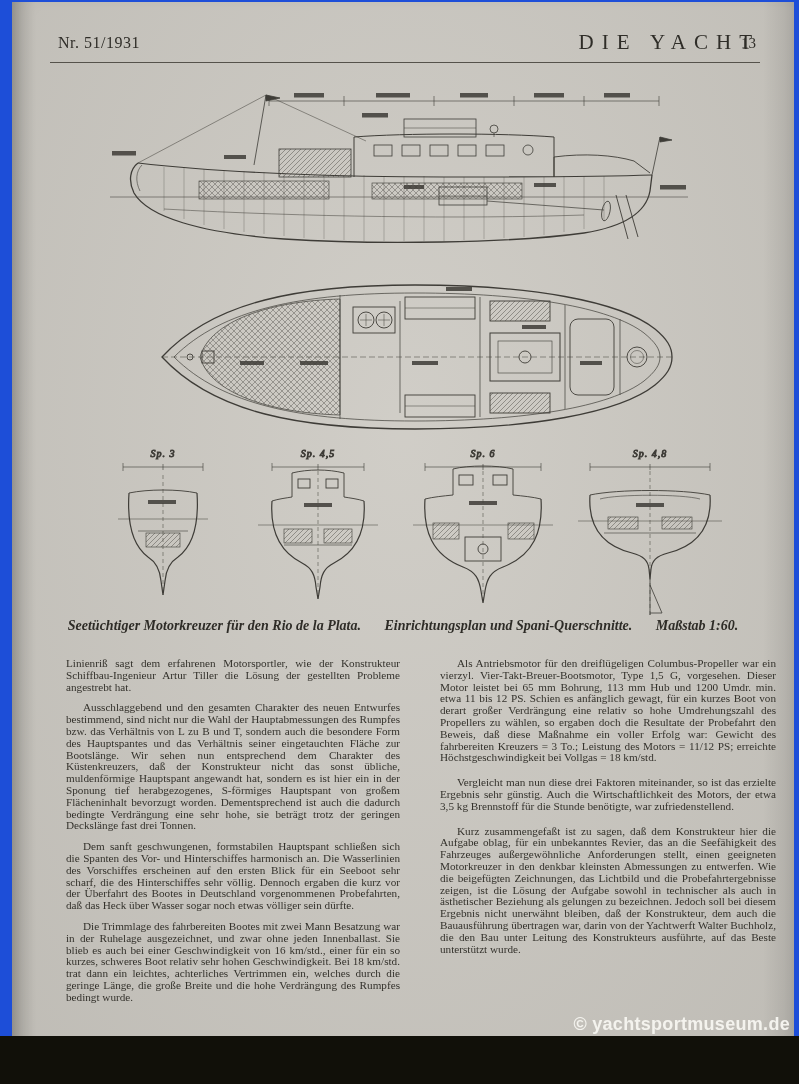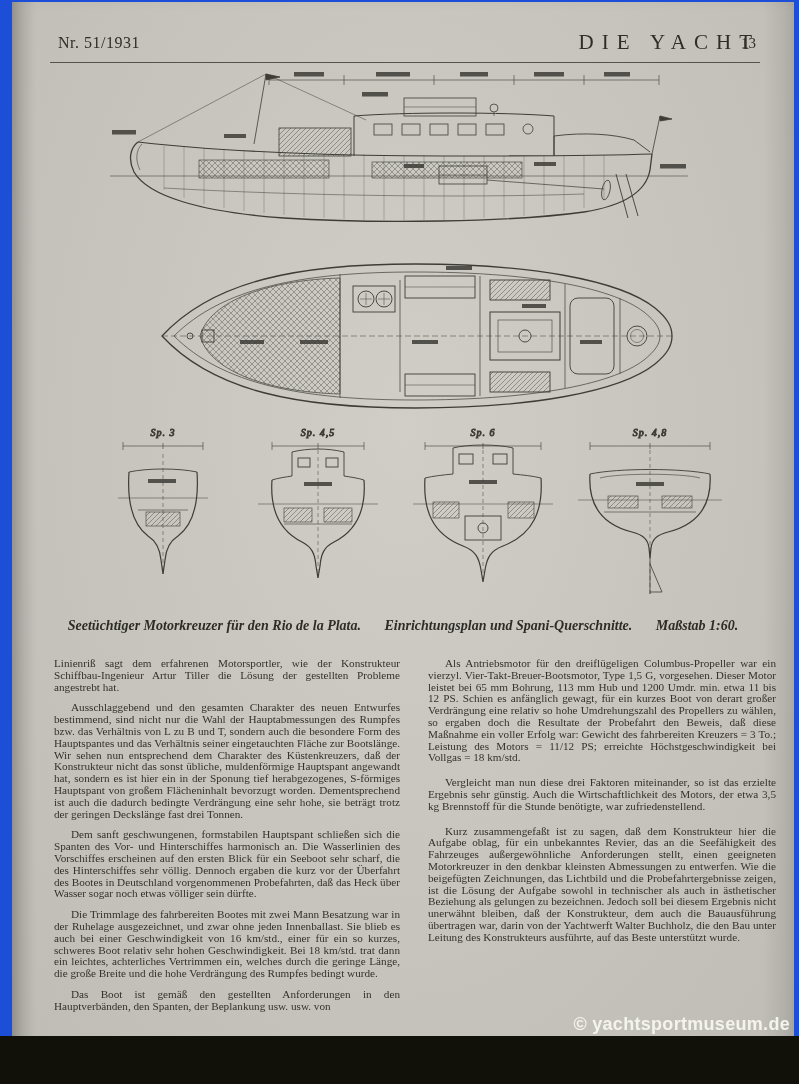--- a/index.html
+++ b/index.html
@@ -15,38 +15,38 @@
       linear-gradient(90deg, rgba(0,0,0,.10) 0, rgba(0,0,0,0) 3%, rgba(0,0,0,0) 96%, rgba(0,0,0,.10) 100%),
       radial-gradient(ellipse at 50% 40%, rgba(255,255,255,.10) 0%, rgba(0,0,0,.06) 100%);
     box-shadow: inset 0 -16px 20px -12px rgba(0,0,0,.30), inset 16px 0 22px -14px rgba(0,0,0,.22);
   }
   .header { position:absolute; left:38px; right:34px; top:28px; height:26px; }
   .issue { position:absolute; left:8px; top:4px; font-size:16px; letter-spacing:.5px; }
   .title { position:absolute; left:0; right:0; top:0; text-align:right; font-size:21px; letter-spacing:8px; }
   .pageno { position:absolute; right:4px; top:5px; font-size:15px; }
   .rule { position:absolute; left:38px; right:34px; top:60px; height:1px; background:#55524b; }
 
-  .fig { position:absolute; left:0; top:52px; width:782px; height:552px; }
+  .fig { position:absolute; left:0; top:73px; width:782px; height:552px; }
   svg.draw { position:absolute; }
   svg.draw * { vector-effect:none; }
   .profile { left:92px; top:16px; }
   .plan    { left:138px; top:196px; }
   .sections{ left:76px;  top:370px; }
   .slabel { font:italic 10px "Liberation Serif", serif; fill:#38362f; letter-spacing:1px; }
 
   .caption { position:absolute; left:0; right:0; top:616px; text-align:center;
     font-style:italic; font-weight:600; font-size:14px; color:#2e2c27; }
   .caption span { margin:16px 10px; }
 
   .col { position:absolute; top:656px; height:410px; overflow:hidden;
     font-size:11.2px; line-height:11.8px; text-align:justify; color:#33312b;
     hyphens:auto; -webkit-hyphens:auto; }
   .col.left  { left:38px;  width:350px; }
   .col.right { left:412px; width:352px; }
-  .col p { margin:0 0 9px 4px; text-indent:17px; }
+  .col p { margin:0 0 9px 16px; text-indent:17px; }
   .col.right p { margin-bottom:13px; }
   .col p.noindent { text-indent:0; }
 
   .watermark { position:absolute; right:9px; bottom:2px; height:20px;
     font-family:"Liberation Sans", sans-serif; font-weight:bold; font-size:18px;
     color:#f4f3ee; letter-spacing:.3px; }
 </style>
 </head>
 <body>
 
@@ -253,21 +253,20 @@
       <span>Seetüchtiger Motorkreuzer für den Rio de la Plata.</span>
       <span>Einrichtungsplan und Spani-Querschnitte.</span>
       <span>Maßstab 1:60.</span>
     </div>
 
     <div class="col left">
       <p class="noindent">Linienriß sagt dem erfahrenen Motorsportler, wie der Konstrukteur Schiffbau-Ingenieur Artur Tiller die Lösung der gestellten Probleme angestrebt hat.</p>
       <p>Ausschlaggebend und den gesamten Charakter des neuen Entwurfes bestimmend, sind nicht nur die Wahl der Hauptabmessungen des Rumpfes bzw. das Verhältnis von L zu B und T, sondern auch die besondere Form des Hauptspantes und das Verhältnis seiner eingetauchten Fläche zur Bootslänge. Wir sehen nun entsprechend dem Charakter des Küstenkreuzers, daß der Konstrukteur nicht das sonst übliche, muldenförmige Hauptspant angewandt hat, sondern es ist hier ein in der Sponung tief herabgezogenes, S-förmiges Hauptspant von großem Flächeninhalt bevorzugt worden. Dementsprechend ist auch die dadurch bedingte Verdrängung eine sehr hohe, sie beträgt trotz der geringen Deckslänge fast drei Tonnen.</p>
       <p>Dem sanft geschwungenen, formstabilen Hauptspant schließen sich die Spanten des Vor- und Hinterschiffes harmonisch an. Die Wasserlinien des Vorschiffes erscheinen auf den ersten Blick für ein Seeboot sehr scharf, die des Hinterschiffes sehr völlig. Dennoch ergaben die kurz vor der Überfahrt des Bootes in Deutschland vorgenommenen Probefahrten, daß das Heck über Wasser sogar noch etwas völliger sein dürfte.</p>
       <p>Die Trimmlage des fahrbereiten Bootes mit zwei Mann Besatzung war in der Ruhelage ausgezeichnet, und zwar ohne jeden Innenballast. Sie blieb es auch bei einer Geschwindigkeit von 16 km/std., einer für ein so kurzes, schweres Boot relativ sehr hohen Geschwindigkeit. Bei 18 km/std. trat dann ein leichtes, achterliches Vertrimmen ein, welches durch die geringe Länge, die große Breite und die hohe Verdrängung des Rumpfes bedingt wurde.</p>
-      <p>Das Boot ist gemäß den gestellten Anforderungen in den Hauptverbänden, den Spanten, der Beplankung usw. usw. von</p>
     </div>
 
     <div class="col right">
       <p>Als Antriebsmotor für den dreiflügeligen Columbus-Propeller war ein vierzyl. Vier-Takt-Breuer-Bootsmotor, Type 1,5 G, vorgesehen. Dieser Motor leistet bei 65 mm Bohrung, 113 mm Hub und 1200 Umdr. min. etwa 11 bis 12 PS. Schien es anfänglich gewagt, für ein kurzes Boot von derart großer Verdrängung eine relativ so hohe Umdrehungszahl des Propellers zu wählen, so ergaben doch die Resultate der Probefahrt den Beweis, daß diese Maßnahme ein voller Erfolg war: Gewicht des fahrbereiten Kreuzers = 3 To.; Leistung des Motors = 11/12 PS; erreichte Höchstgeschwindigkeit bei Vollgas = 18 km/std.</p>
       <p>Vergleicht man nun diese drei Faktoren miteinander, so ist das erzielte Ergebnis sehr günstig. Auch die Wirtschaftlichkeit des Motors, der etwa 3,5 kg Brennstoff für die Stunde benötigte, war zufriedenstellend.</p>
       <p>Kurz zusammengefaßt ist zu sagen, daß dem Konstrukteur hier die Aufgabe oblag, für ein unbekanntes Revier, das an die Seefähigkeit des Fahrzeuges außergewöhnliche Anforderungen stellt, einen geeigneten Motorkreuzer in den denkbar kleinsten Abmessungen zu entwerfen. Wie die beigefügten Zeichnungen, das Lichtbild und die Probefahrtergebnisse zeigen, ist die Lösung der Aufgabe sowohl in technischer als auch in ästhetischer Beziehung als gelungen zu bezeichnen. Jedoch soll bei diesem Ergebnis nicht unerwähnt bleiben, daß der Konstrukteur, dem auch die Bauausführung übertragen war, darin von der Yachtwerft Walter Buchholz, die den Bau unter Leitung des Konstrukteurs ausführte, auf das Beste unterstützt wurde.</p>
     </div>
 
   </div>
 

